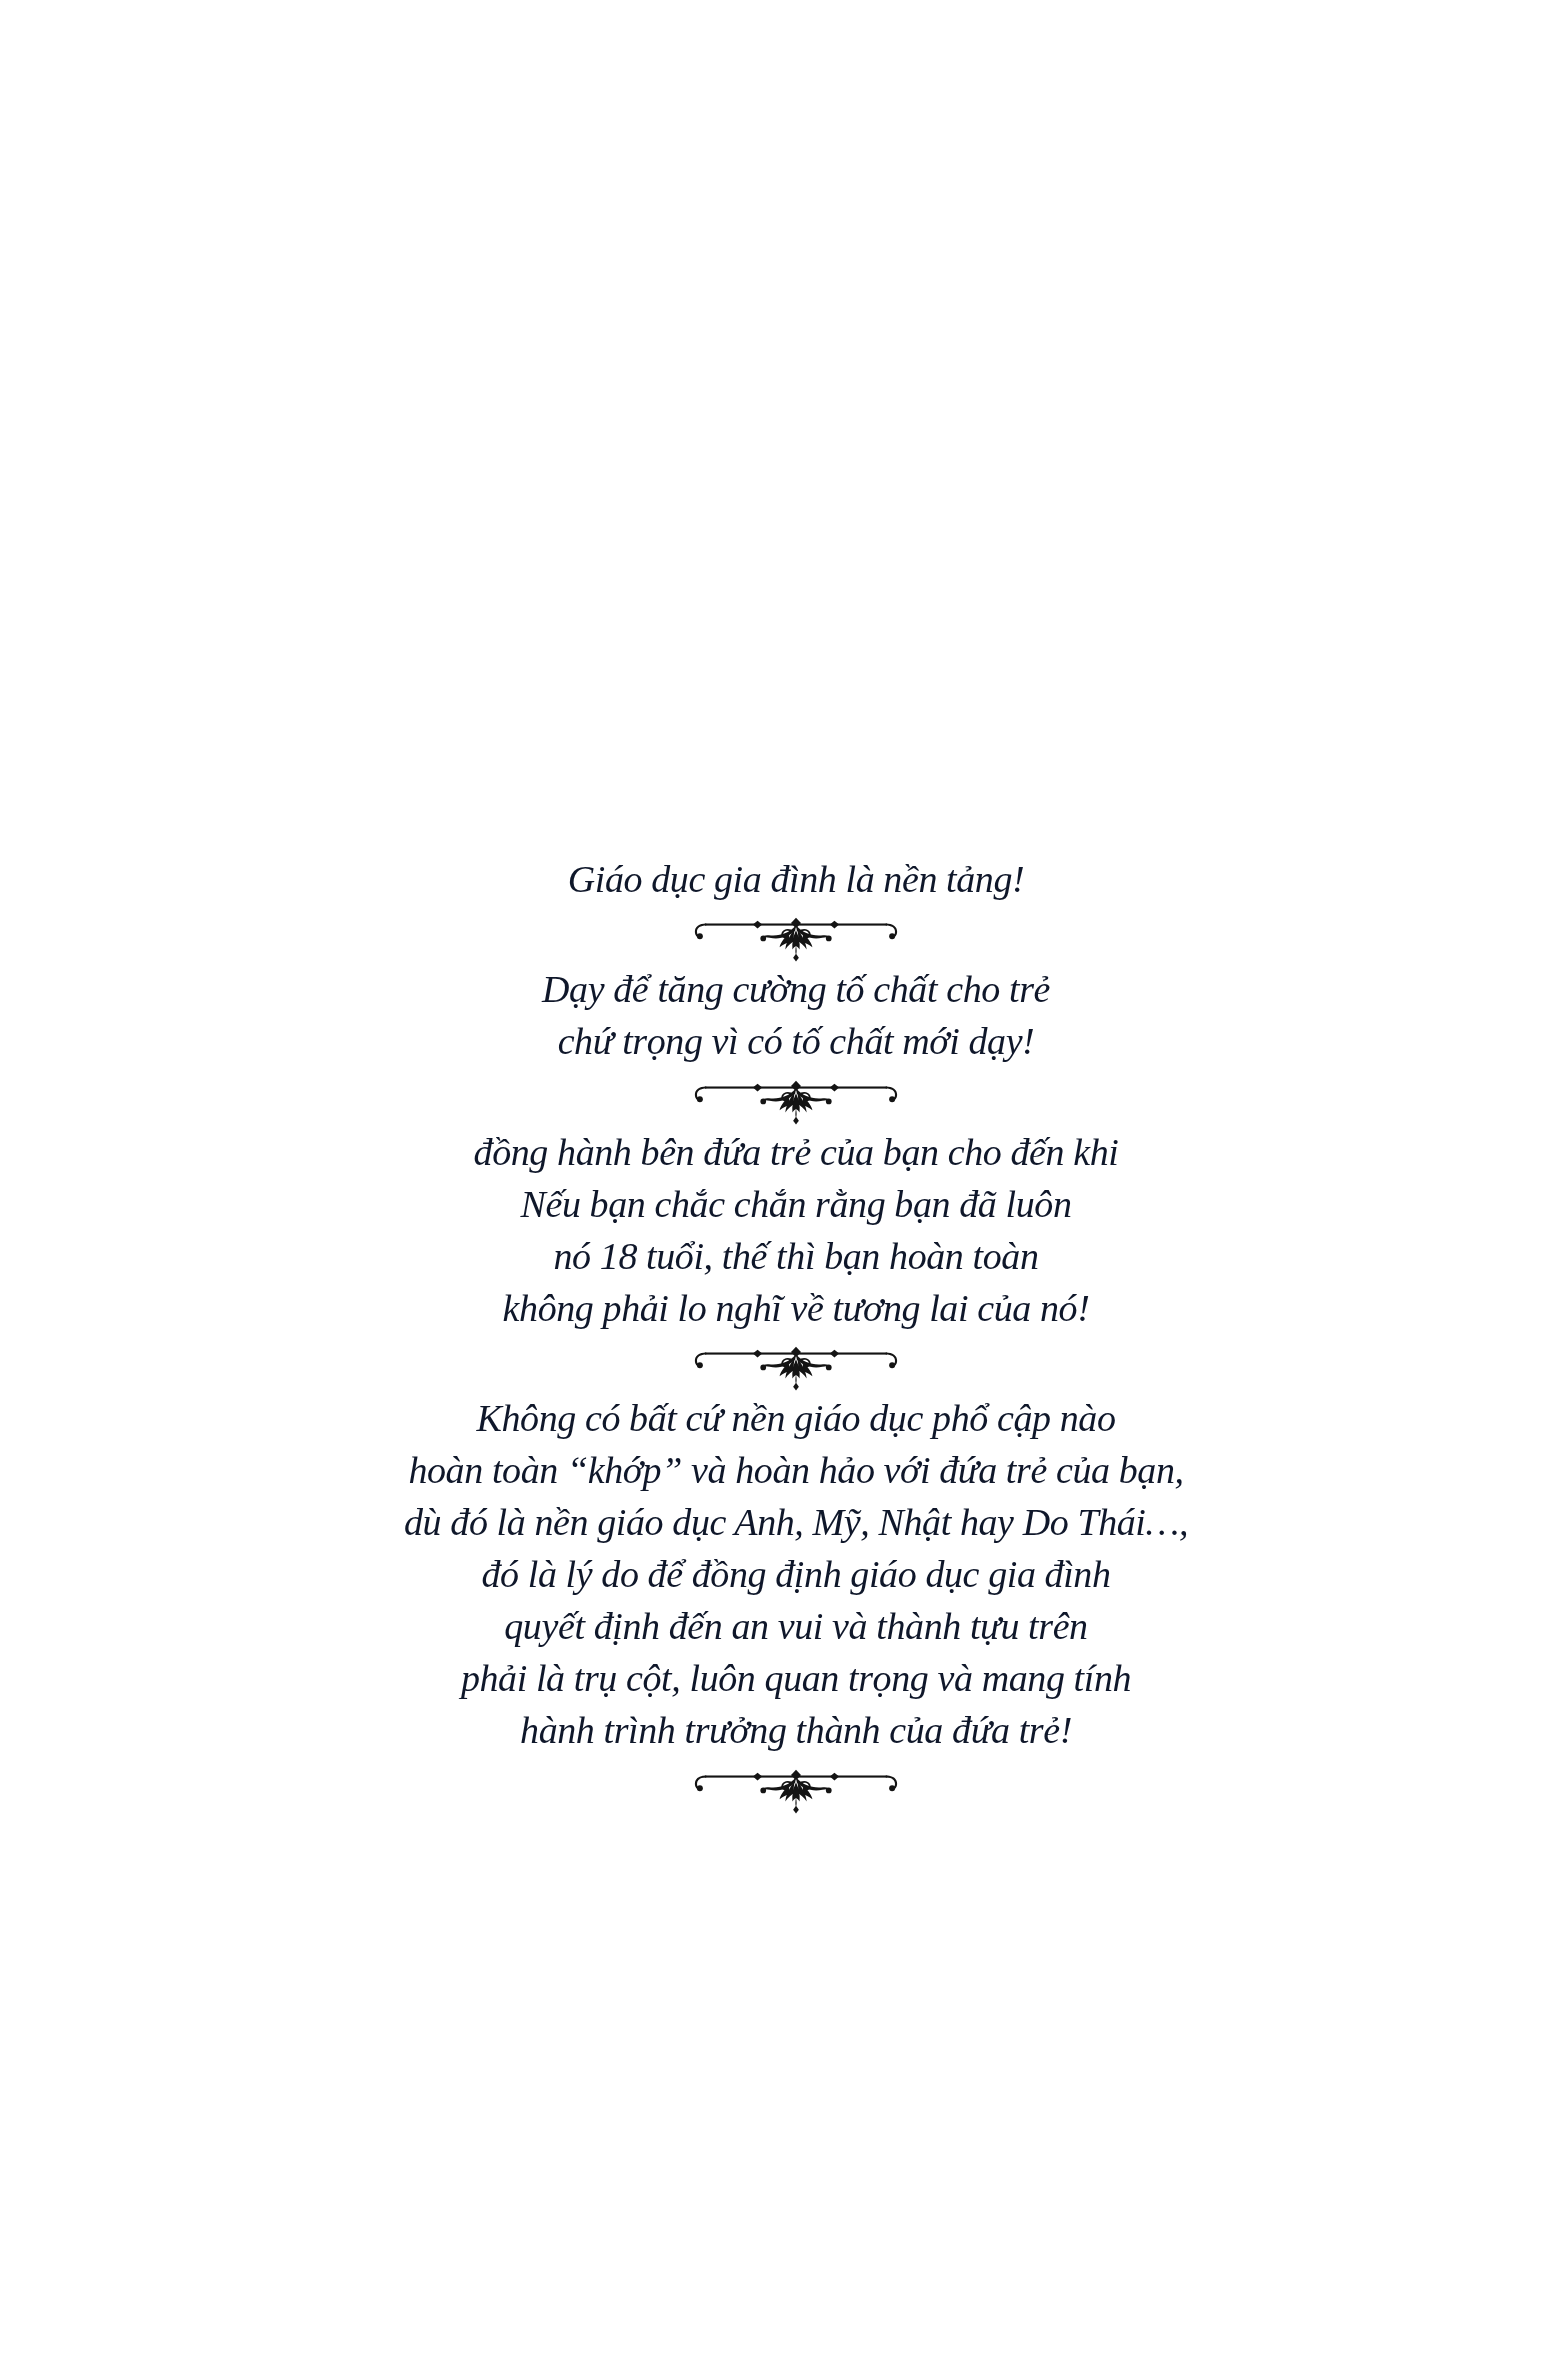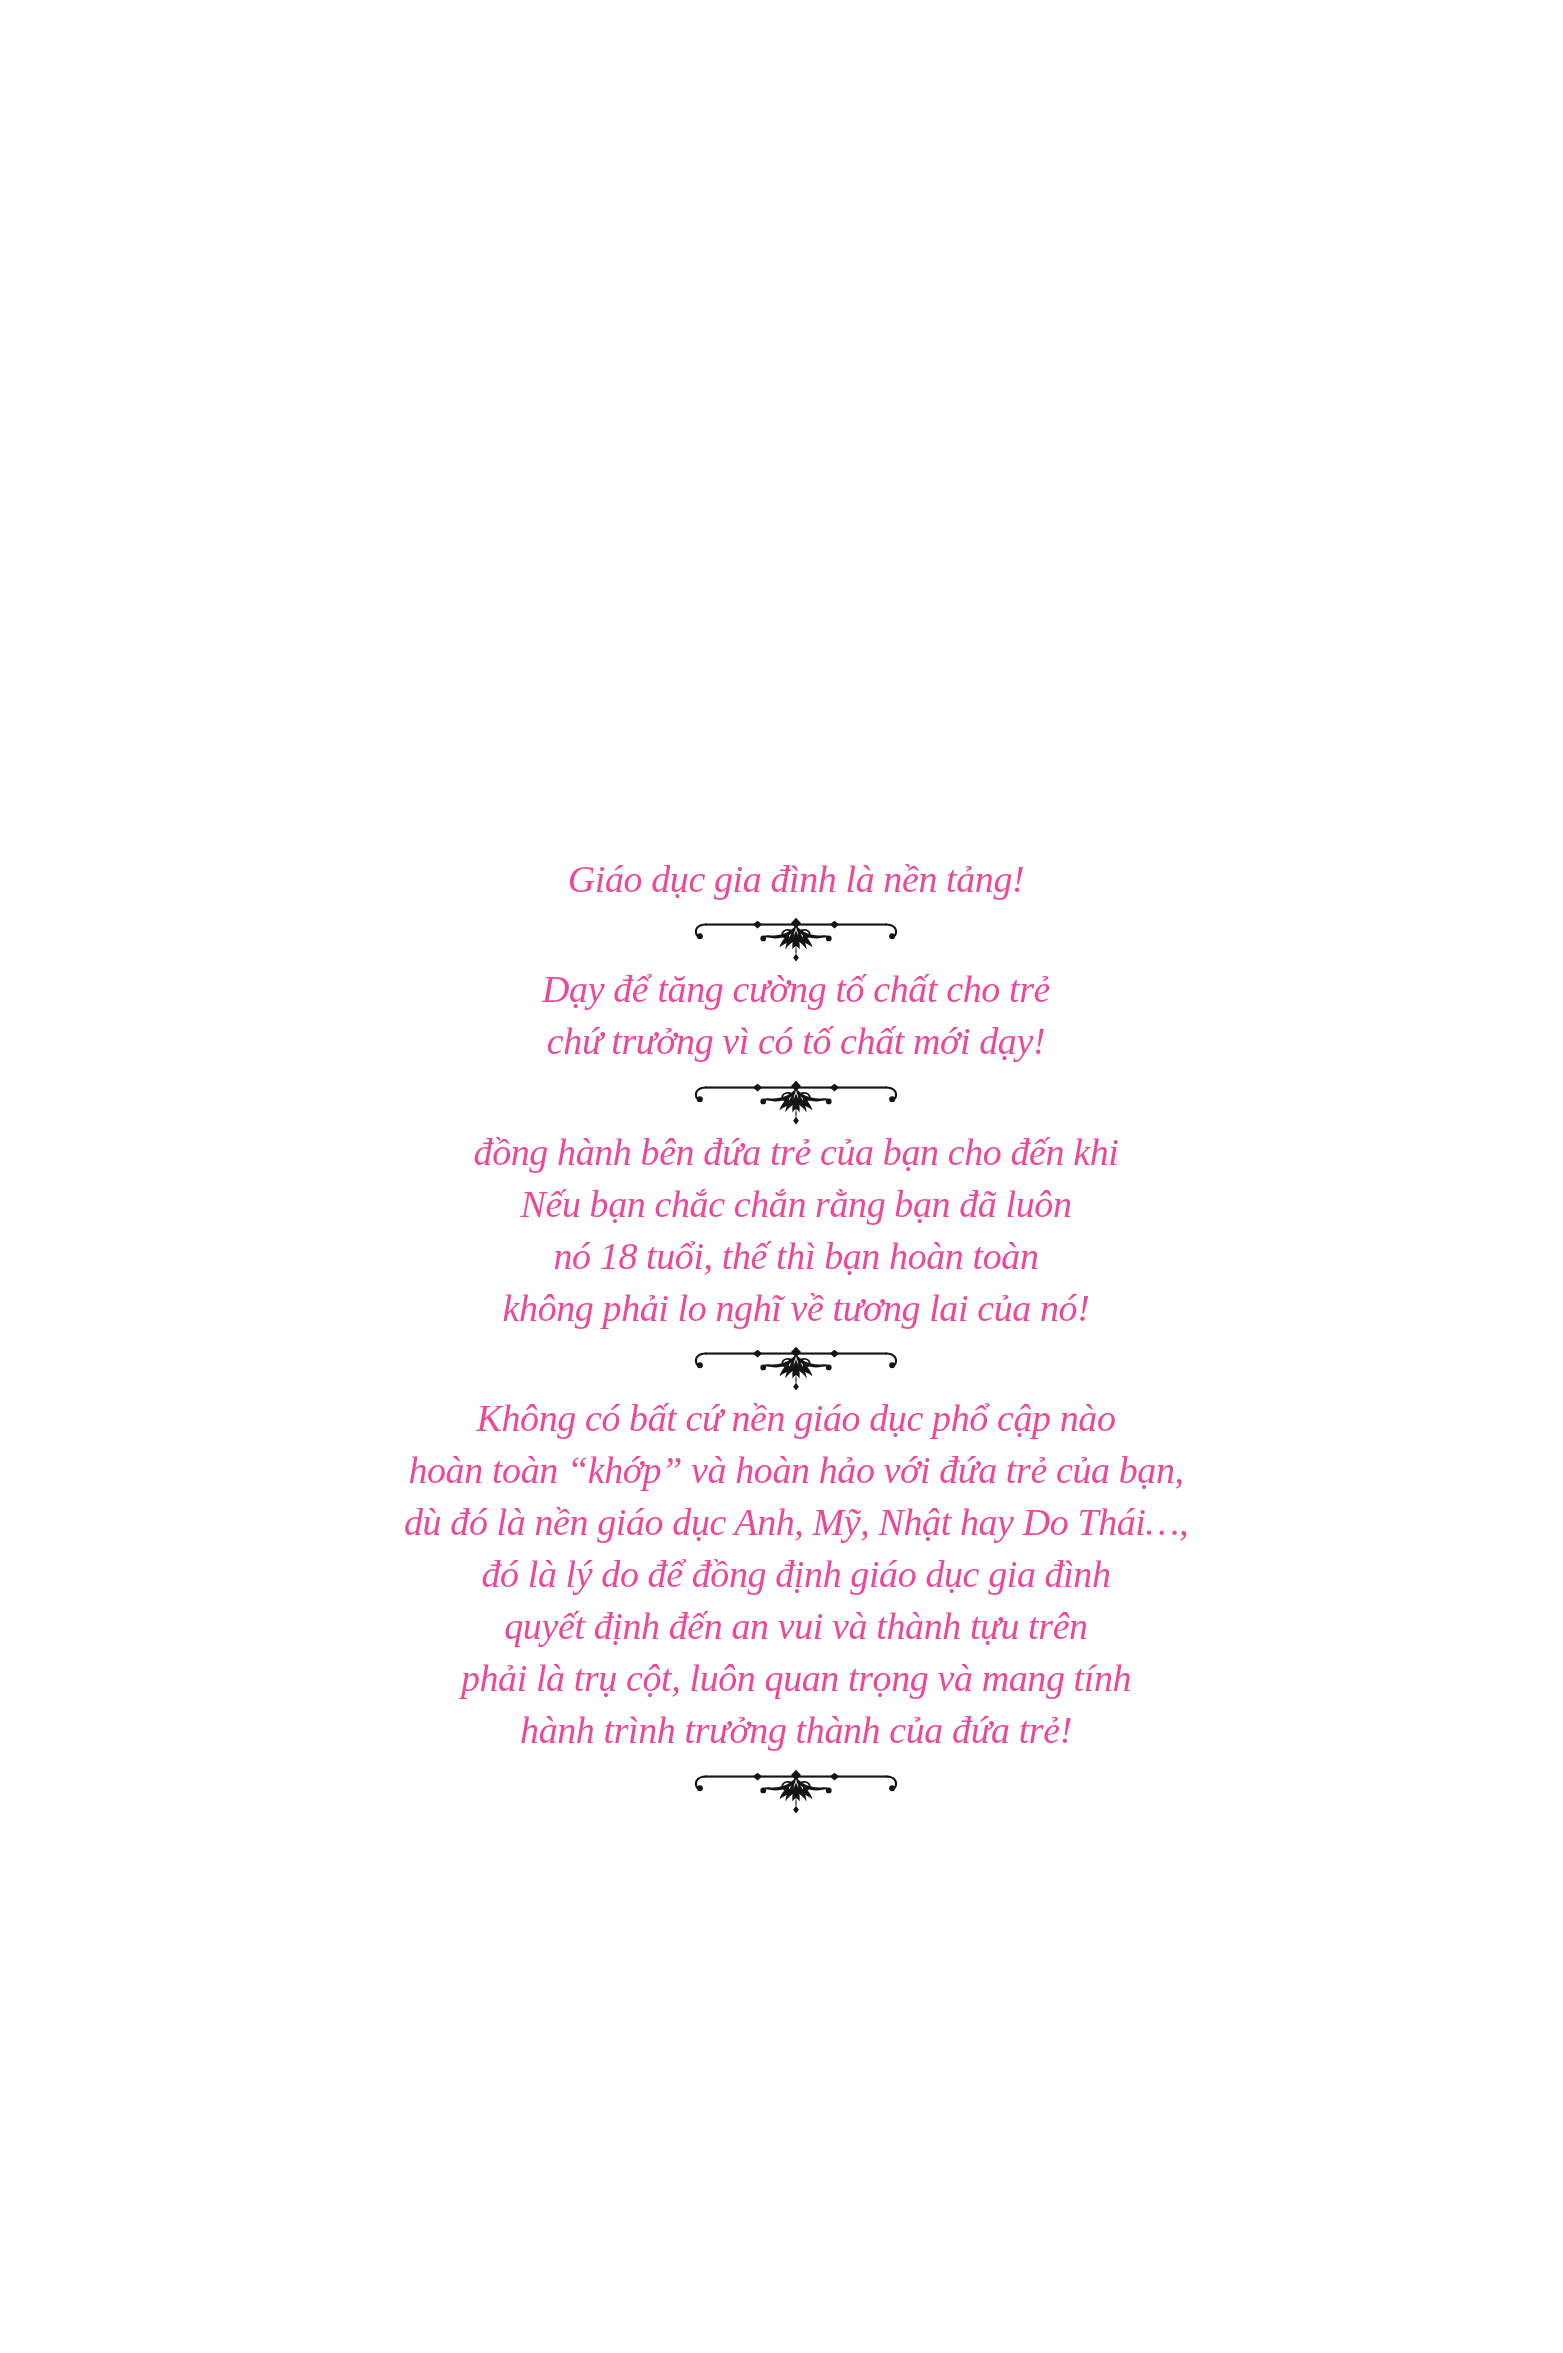--- a/index.html
+++ b/index.html
@@ -23,21 +23,21 @@
     text-align: center;
   }
   section.quote-block { margin: 0; }
   section.quote-block + section.quote-block { }
   .quote-line {
     margin: 0;
     font-style: italic;
     font-size: 38px;
     line-height: 52px;
     letter-spacing: -0.4px;
-    color: #ec4899;
+    color: #0f172a;
     white-space: nowrap;
   }
   .ornament {
     display: block;
     width: 238px;
     height: 47px;
     margin: 11.4px auto 0 auto;
     color: #141414;
   }
   .ornament svg { display: block; width: 100%; height: 100%; }
@@ -92,21 +92,21 @@
     <p class="quote-line">Giáo dục gia đình là nền tảng!</p>
     <span class="ornament">
       <svg viewBox="0 0 300 66" aria-hidden="true">
           <use href="#fleuron"></use>
         </svg>
     </span>
   </section>
 
   <section class="quote-block">
     <p class="quote-line">Dạy để tăng cường tố chất cho trẻ</p>
-    <p class="quote-line">chứ trưởng vì có tố chất mới dạy!</p>
+    <p class="quote-line">chứ trọng vì có tố chất mới dạy!</p>
     <span class="ornament">
       <svg viewBox="0 0 300 66" aria-hidden="true">
           <use href="#fleuron"></use>
         </svg>
     </span>
   </section>
 
   <section class="quote-block">
     <p class="quote-line">đồng hành bên đứa trẻ của bạn cho đến khi</p>
     <p class="quote-line">Nếu bạn chắc chắn rằng bạn đã luôn</p>

